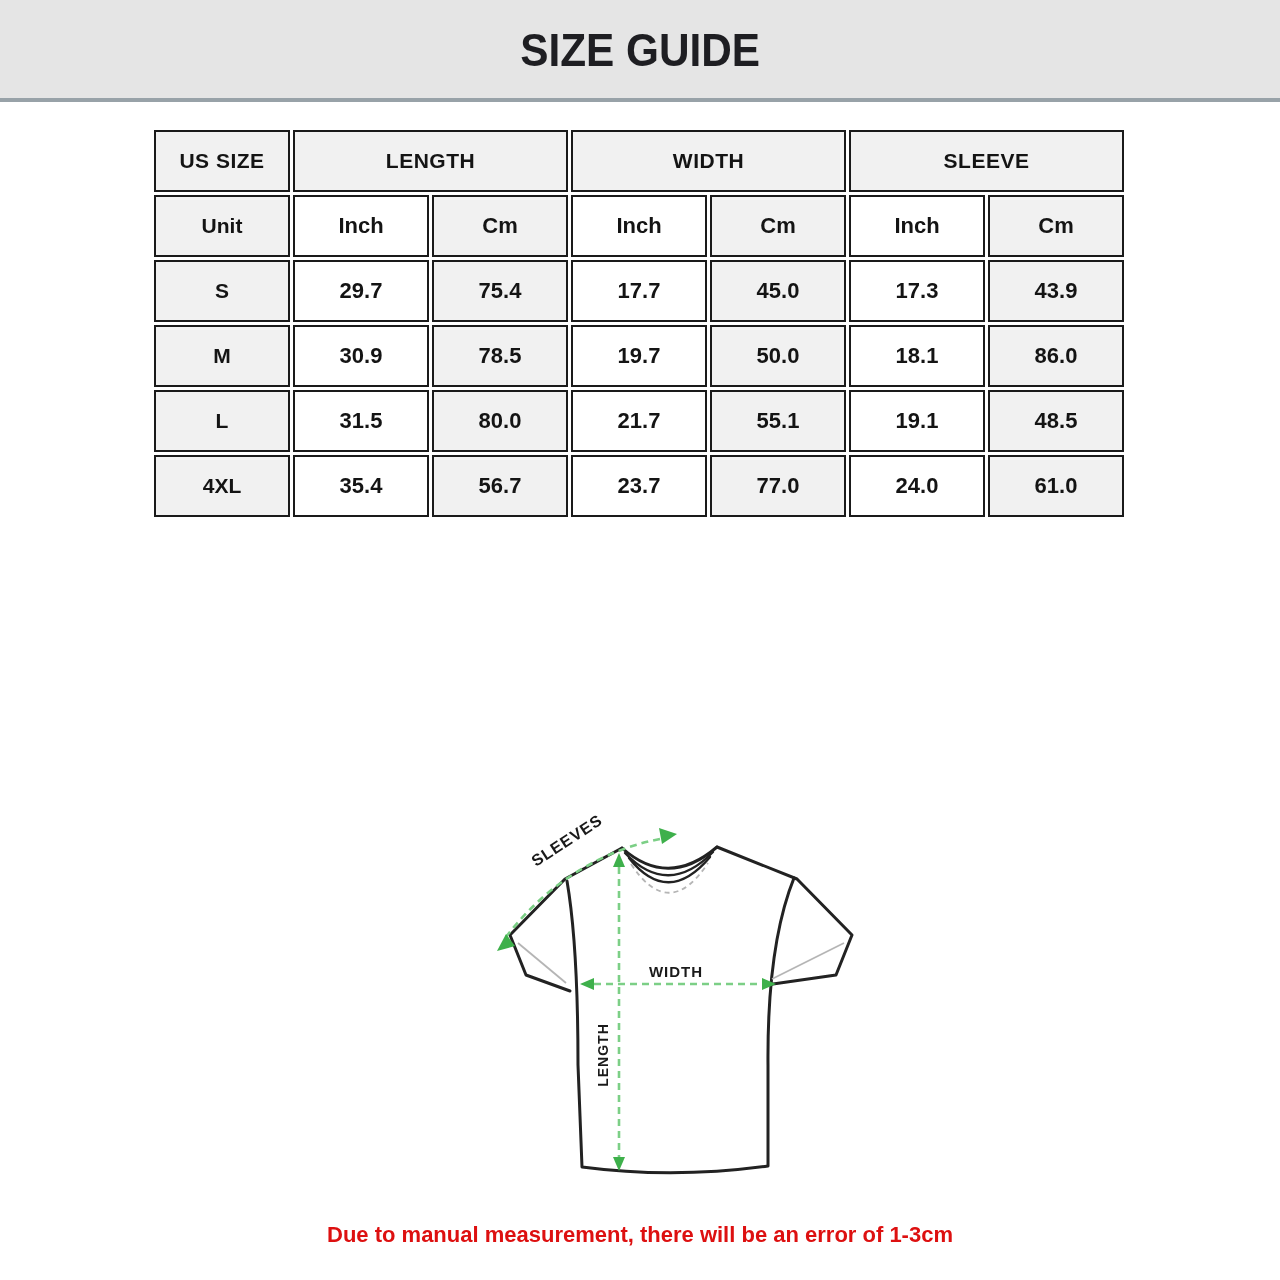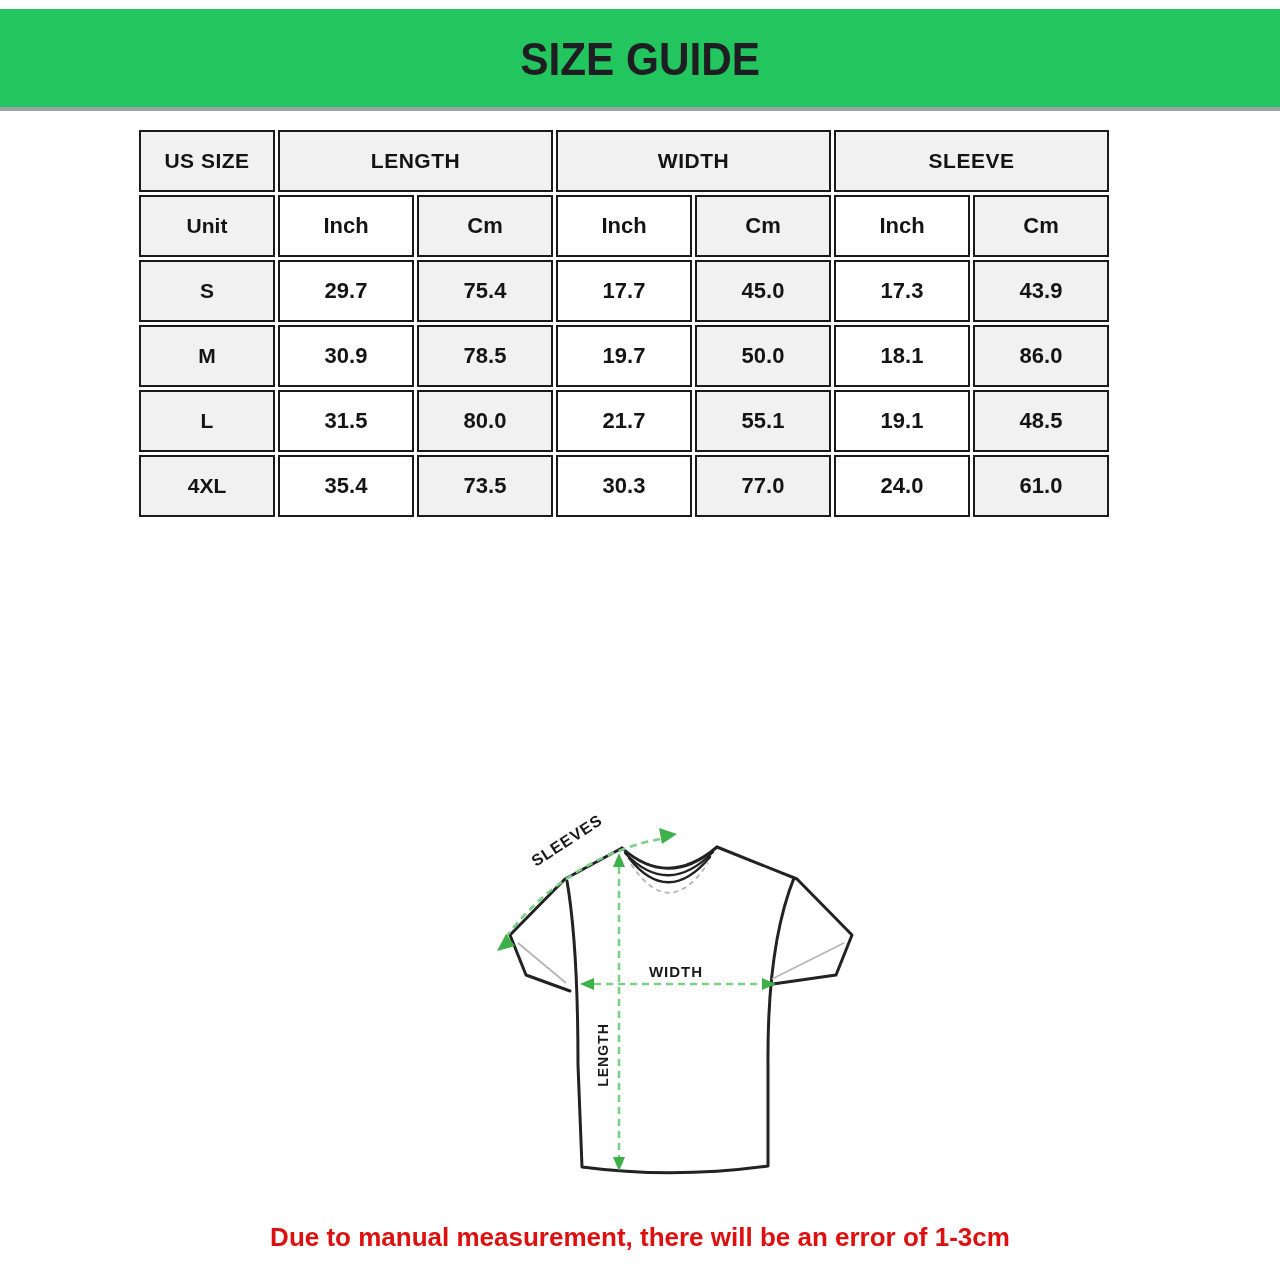--- a/index.html
+++ b/index.html
@@ -4,50 +4,50 @@
 <style>
   html,body{margin:0;padding:0;}
   body{
     width:1280px;height:1280px;position:relative;background:#ffffff;
     font-family:"Liberation Sans","DejaVu Sans",sans-serif;
     -webkit-font-smoothing:antialiased;
   }
   
   .banner{
     position:absolute;left:0;top:0;width:1280px;height:98px;
-    background:#22c55e;border-bottom:4px solid #98a2a8;
-    display:flex;align-items:center;justify-content:center;margin-top:9px;
+    background:#e5e5e5;border-bottom:4px solid #98a2a8;
+    display:flex;align-items:center;justify-content:center;
   }
   .banner h1{
     margin:0;font-size:47px;font-weight:800;color:#1e1e22;
     letter-spacing:0px;transform:scaleX(0.9);transform-origin:center;
     white-space:nowrap;
   }
   
-  .table-wrap{position:absolute;left:136px;top:127px;width:976px;}
+  .table-wrap{position:absolute;left:151px;top:127px;width:976px;}
   table.size-table{
     width:976px;table-layout:fixed;
     border-collapse:separate;border-spacing:3px;
   }
   table.size-table th,table.size-table td{
     border:2px solid #1a1a1a;text-align:center;vertical-align:middle;
     height:58px;padding:0;color:#141414;overflow:hidden;
   }
   table.size-table th{background:#f1f1f1;font-size:21px;font-weight:700;letter-spacing:0.5px;}
   table.size-table td{font-size:22px;font-weight:700;}
   
   table.size-table tr.data-row td:nth-child(odd){background:#f1f1f1;}
   table.size-table tr.data-row td:nth-child(even){background:#ffffff;}
   table.size-table tr.data-row td:first-child{font-size:21px;margin-top:46px;}
   
   .diagram{position:absolute;left:470px;top:815px;width:420px;height:380px;}
   
   .note{
     position:absolute;left:0;top:1222px;width:1280px;text-align:center;
-    font-size:26px;font-weight:700;color:#dd1010;letter-spacing:0px;
+    font-size:22px;font-weight:700;color:#dd1010;letter-spacing:0px;
   }
 </style>
 </head>
 <body>
 
 <div class="banner">
   <h1>SIZE GUIDE</h1>
 </div>
 
 <div class="table-wrap">
@@ -91,22 +91,22 @@
       <td>31.5</td>
       <td>80.0</td>
       <td>21.7</td>
       <td>55.1</td>
       <td>19.1</td>
       <td>48.5</td>
     </tr>
     <tr class="data-row">
       <td>4XL</td>
       <td>35.4</td>
-      <td>73.5</td>
-      <td>30.3</td>
+      <td>56.7</td>
+      <td>23.7</td>
       <td>77.0</td>
       <td>24.0</td>
       <td>61.0</td>
     </tr>
   </tbody>
     </table>
 </div>
 
 <svg class="diagram" viewBox="0 0 420 380">
 

